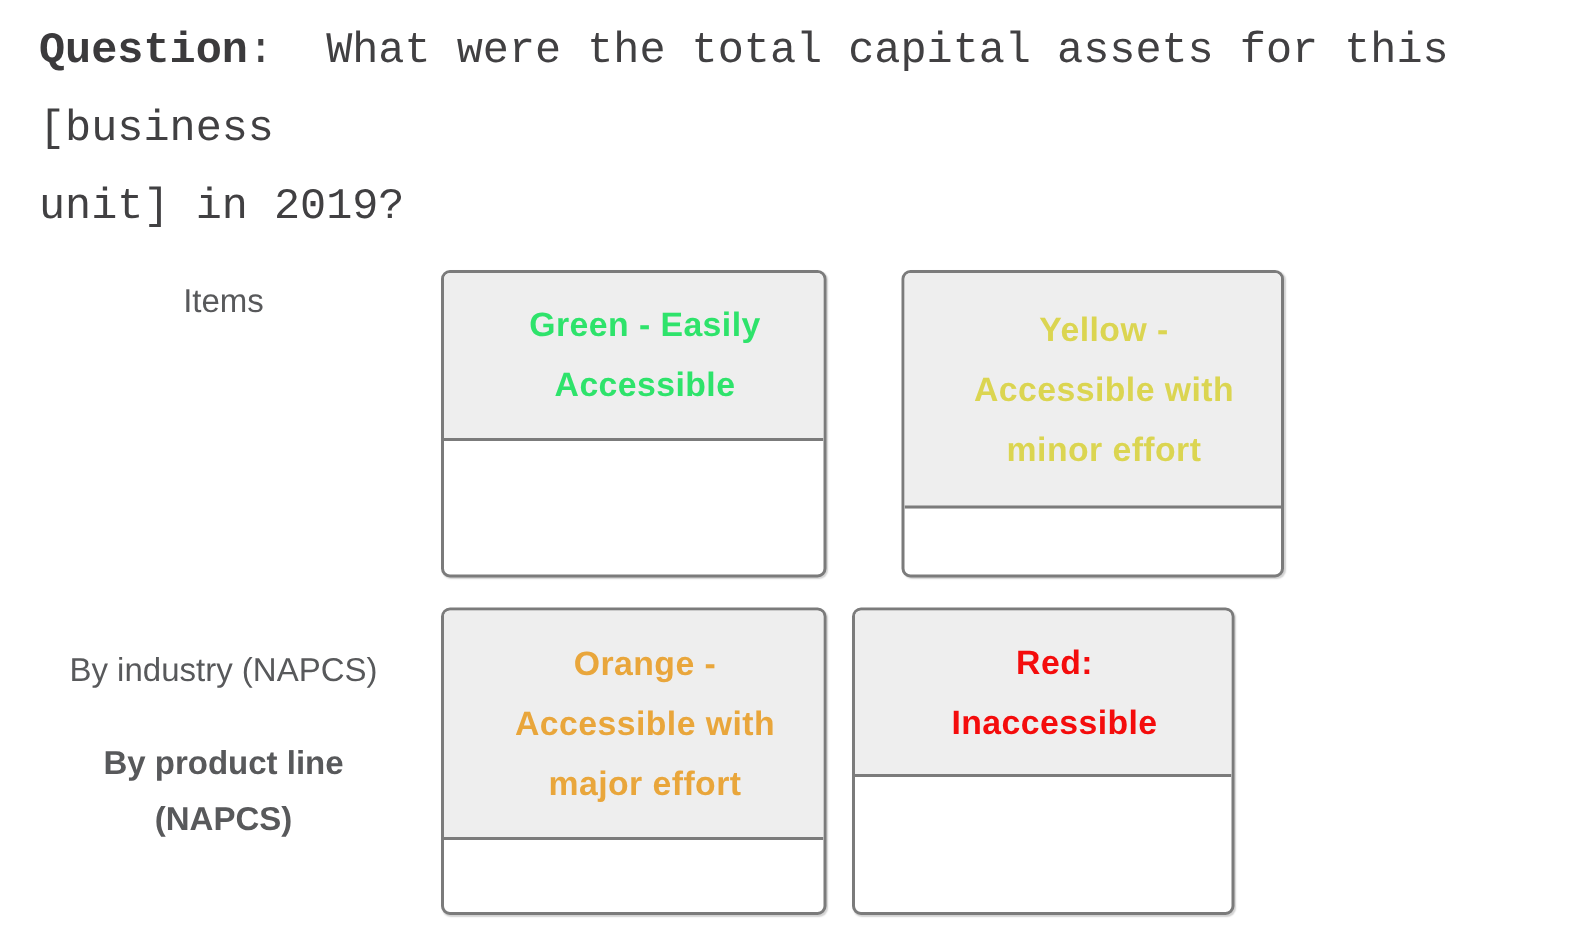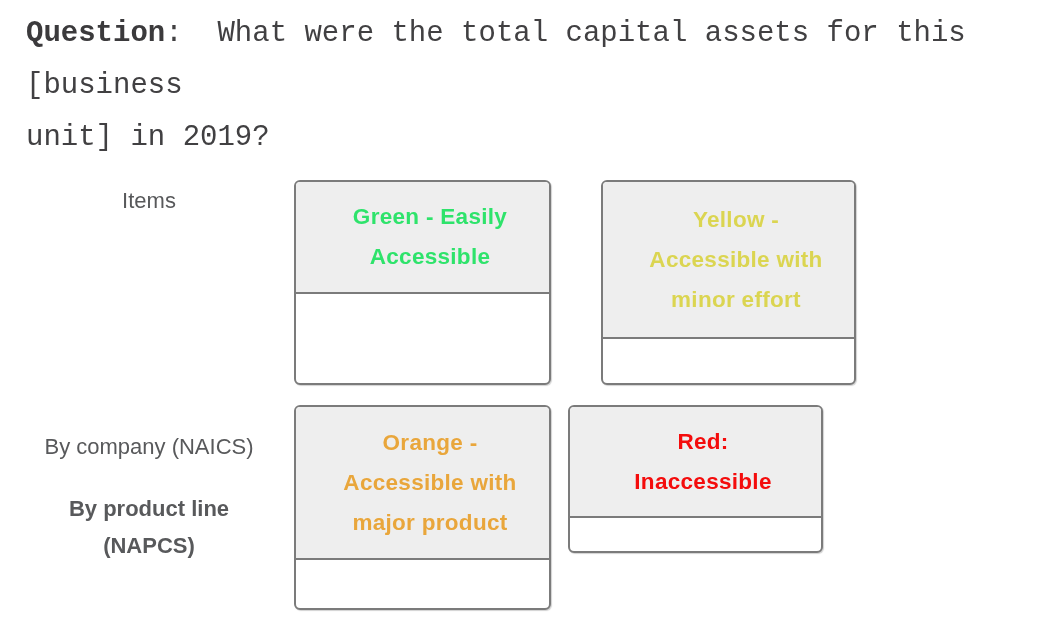--- a/index.html
+++ b/index.html
@@ -74,57 +74,57 @@
     letter-spacing: 0.3px;
     padding-left: 15px;
   }
   .cell-body { background: #ffffff; }
   .cell-green  { left: 294px; top: 180px; width: 257px; height: 205px; }
   .cell-green  .cell-header { height: 112px; }
   .cell-yellow { left: 601px; top: 180px; width: 255px; height: 205px; }
   .cell-yellow .cell-header { height: 157px; }
   .cell-orange { left: 294px; top: 405px; width: 257px; height: 205px; }
   .cell-orange .cell-header { height: 153px; }
-  .cell-red    { left: 568px; top: 405px; width: 255px; height: 148px; }
+  .cell-red    { left: 568px; top: 405px; width: 255px; height: 205px; }
   .cell-red    .cell-header { height: 111px; }
 </style>
 </head>
 <body>
 
 <div class="canvas">
 
   <p class="question"><span class="q-label">Question</span><span>:  What were the total capital assets for this [business
 unit] in 2019?</span></p>
 
   <div class="row-label lbl-items">Items</div>
 
 
 
-  <div class="row-label lbl-industry">By company (NAICS)</div>
+  <div class="row-label lbl-industry">By industry (NAPCS)</div>
 
   <div class="row-label lbl-product">By product line
 (NAPCS)</div>
 
   <div class="cell cell-green">
     <div class="cell-header" style="color: rgb(46, 227, 107);">Green - Easily
 Accessible</div>
     <div class="cell-body"></div>
   </div>
 
   <div class="cell cell-yellow">
     <div class="cell-header" style="color: rgb(219, 213, 81);">Yellow -
 Accessible with
 minor effort</div>
     <div class="cell-body"></div>
   </div>
 
   <div class="cell cell-orange">
     <div class="cell-header" style="color: rgb(233, 166, 59);">Orange -
 Accessible with
-major product</div>
+major effort</div>
     <div class="cell-body"></div>
   </div>
 
   <div class="cell cell-red">
     <div class="cell-header" style="color: rgb(244, 12, 12);">Red:
 Inaccessible</div>
     <div class="cell-body"></div>
   </div>
 
 </div>

